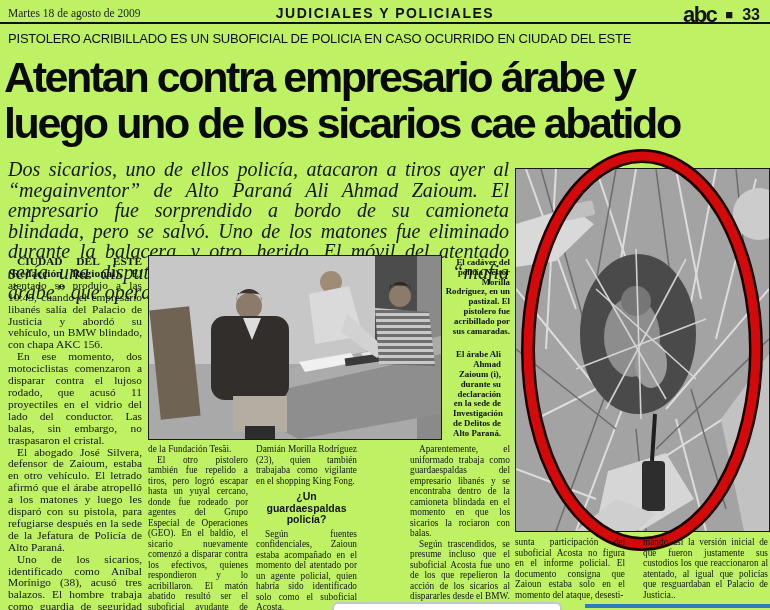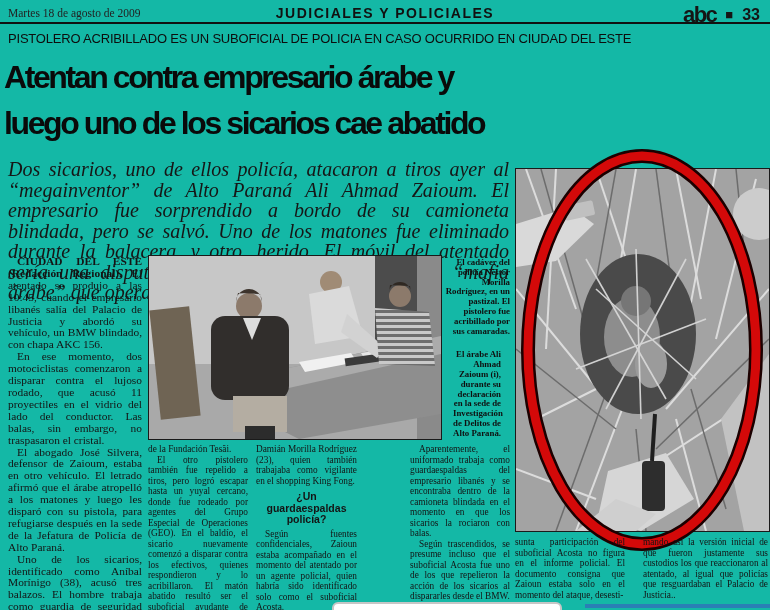--- a/index.html
+++ b/index.html
@@ -1,33 +1,33 @@
 <!DOCTYPE html>
 <html><head>
 <meta charset="utf-8">
 <style>
   html,body{margin:0;padding:0;background:#e9e9e9;}
   #page{
-    position:relative;width:770px;height:610px;background:#14b8a6;
+    position:relative;width:770px;height:610px;background:#bef264;
     overflow:hidden;font-family:"Liberation Serif",serif;color:#111;
   }
   
   .hdr-date{position:absolute;left:8px;top:7px;font-size:11.5px;color:#222;}
   .hdr-section{position:absolute;left:0;right:0;top:5px;text-align:center;
     font-family:"Liberation Sans",sans-serif;font-weight:bold;font-size:14px;letter-spacing:1.5px;color:#111;}
   .hdr-right{position:absolute;right:10px;top:2px;display:flex;align-items:center;gap:9px;}
   .hdr-brand{font-family:"Liberation Sans",sans-serif;font-weight:900;font-size:22px;letter-spacing:-1.5px;color:#151515;text-align:center;}
   .hdr-bullet{font-size:13px;color:#151515;}
   .hdr-page{font-family:"Liberation Sans",sans-serif;font-weight:bold;font-size:16px;color:#151515;}
   .hdr-rule{position:absolute;left:0;top:22px;width:770px;height:2px;background:#111;}
   
   .kicker{position:absolute;left:8px;top:31px;width:760px;
     font-family:"Liberation Sans",sans-serif;font-size:13px;letter-spacing:-0.2px;color:#0d0d0d;}
   .headline{position:absolute;left:4px;top:54px;width:766px;
-    font-family:"Liberation Sans",sans-serif;font-weight:bold;font-size:32px;
+    font-family:"Liberation Sans",sans-serif;font-weight:bold;font-size:43px;
     line-height:46px;letter-spacing:-2.4px;color:#0a0a0a;}
   
   .lead{position:absolute;left:8px;top:159px;width:501px;
     font-style:italic;font-size:20px;line-height:20.5px;text-align:justify;color:#161616;}
   
   .col{position:absolute;text-align:justify;color:#141414;}
   .col p{margin:0;}
   .col .ind{text-indent:9px;}
   .col-big{font-size:11.4px;line-height:11.9px;}
   .col-sm{font-size:9.3px;line-height:10.5px;}

